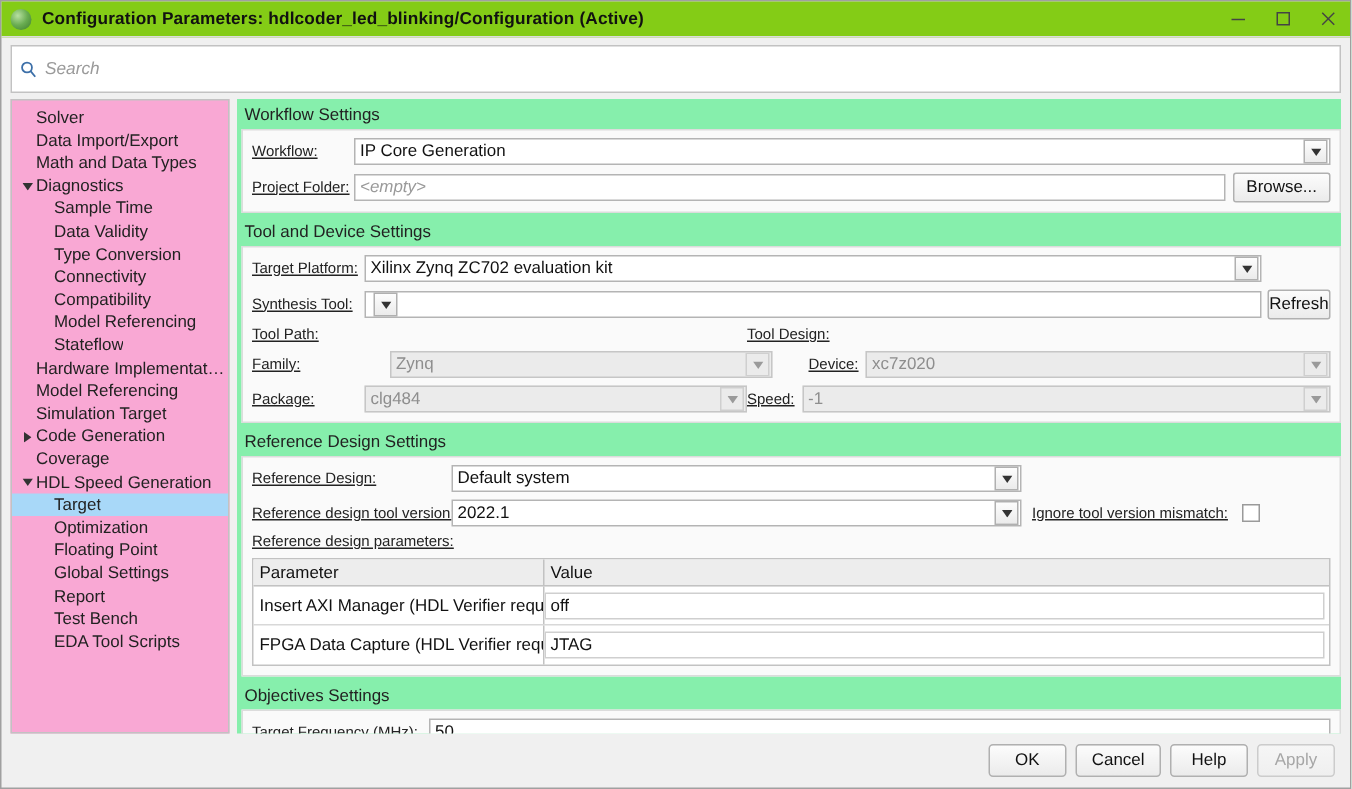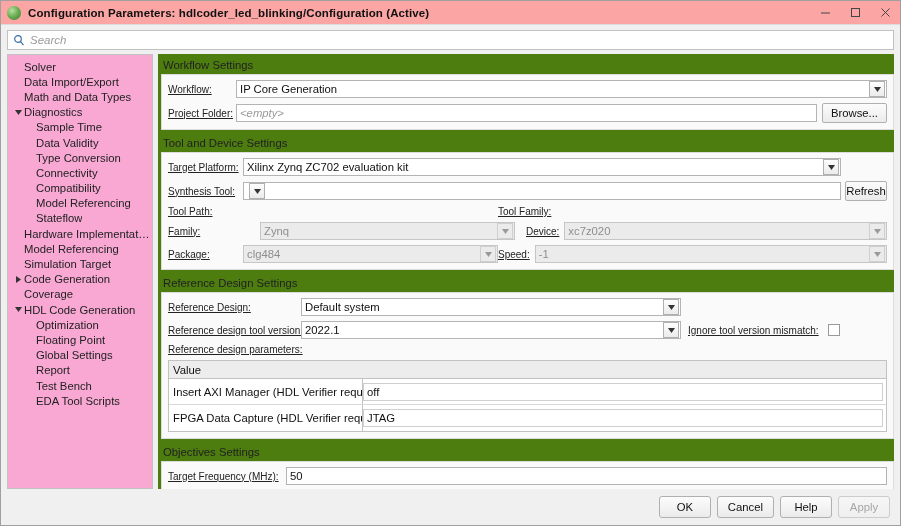--- a/index.html
+++ b/index.html
@@ -16,21 +16,21 @@
     position: relative;
     width: 901px; height: 526px;
     background: #f0f0f0;
     border: 1px solid #a0a0a0;
     display: flex; flex-direction: column;
   }
 
   
   #titlebar {
     height: 24px; min-height: 24px;
-    background: #fca5a5;
+    background: #84cc16;
     display: flex; align-items: center;
     border-bottom: 1px solid #dcdcdc;
   }
   #app-icon {
     width: 14px; height: 14px; margin: 0 7px 0 6px;
     border-radius: 50%;
     background: radial-gradient(circle at 35% 32%, #b8e0a0 0%, #6aad52 48%, #3c7a2c 100%);
     flex: 0 0 auto;
   }
   #title-text {
@@ -41,21 +41,21 @@
   .winbtn {
     width: 30px; height: 24px;
     display: flex; align-items: center; justify-content: center;
     color: #444;
   }
   .winbtn svg { display: block; }
 
   
   #searchwrap { padding: 5px 6px 4px 6px; }
   #searchbox {
-    height: 20px; background: #fff;
+    height: 32px; background: #fff;
     border: 1px solid #c2c2c2;
     display: flex; align-items: center;
     padding: 0 5px;
   }
   #search-icon { flex: 0 0 auto; margin-right: 5px; display: block; }
   #search-input {
     border: 0; outline: 0; flex: 1 1 auto;
     font-family: "Liberation Sans", sans-serif;
     font-size: 11.5px; font-style: italic;
     color: #8a8a8a; background: transparent;
@@ -84,21 +84,21 @@
   .tnode.sel { background: #a8d8f8; }
   .tw { width: 12px; flex: 0 0 12px; display: flex; align-items: center; justify-content: center; }
   .tw svg { display: block; }
   .tlabel { overflow: hidden; text-overflow: ellipsis; }
   .lvl1 { padding-left: 4px; }
   .lvl2 { padding-left: 16px; }
 
   
   #pane {
     flex: 1 1 auto; margin-left: 5px;
-    background: #4d7c0f;
+    background: #86efac;
     overflow: hidden; min-width: 0;
     padding-left: 3px;
   }
   .group { margin-bottom: 2px; }
   .group-title {
     font-size: 11.3px; color: #222;
     padding: 5px 0 3px 2px;
   }
   .group-box {
     border: 1px solid #dcdcdc;
@@ -299,21 +299,25 @@
         <div class="tnode lvl1">
           <span class="tw"></span>
           <span class="tlabel">Coverage</span>
         </div>
         <div class="tnode lvl1">
           <span class="tw">
             <svg width="7" height="5" viewBox="0 0 7 5">
               <polygon points="0,0 7,0 3.5,5" fill="#333"></polygon>
             </svg>
           </span>
-          <span class="tlabel">HDL Code Generation</span>
+          <span class="tlabel">HDL Speed Generation</span>
+        </div>
+        <div class="tnode lvl2 sel">
+          <span class="tw"></span>
+          <span class="tlabel">Target</span>
         </div>
         <div class="tnode lvl2">
           <span class="tw"></span>
           <span class="tlabel">Optimization</span>
         </div>
         <div class="tnode lvl2">
           <span class="tw"></span>
           <span class="tlabel">Floating Point</span>
         </div>
         <div class="tnode lvl2">
@@ -381,33 +385,33 @@
               <span class="arrow">
                 <svg width="7" height="5" viewBox="0 0 7 5">
                     <polygon points="0,0 7,0 3.5,5" fill="#333"></polygon>
                   </svg>
               </span>
             </div>
             <div class="btn" style="margin-left:4px;width:42px;min-width:42px;padding:0">Refresh</div>
           </div>
           <div class="row">
             <div class="lbl" style="width:330px">Tool Path:</div>
-            <div class="lbl">Tool Family:</div>
+            <div class="lbl">Tool Design:</div>
           </div>
           <div class="row">
             <div class="lbl" style="width:92px">Family:</div>
             <div class="field disabled" style="width:255px;flex:0 0 255px">
               <span class="txt">Zynq</span>
               <span class="arrow">
                 <svg width="7" height="5" viewBox="0 0 7 5">
                     <polygon points="0,0 7,0 3.5,5" fill="#9a9a9a"></polygon>
                   </svg>
               </span>
             </div>
-            <div class="lbl" style="padding-left:11px">Device:</div>
+            <div class="lbl" style="padding-left:24px">Device:</div>
             <div class="field disabled" style="flex:1 1 auto">
               <span class="txt">xc7z020</span>
               <span class="arrow">
                 <svg width="7" height="5" viewBox="0 0 7 5">
                     <polygon points="0,0 7,0 3.5,5" fill="#9a9a9a"></polygon>
                   </svg>
               </span>
             </div>
           </div>
           <div class="row">
@@ -458,20 +462,21 @@
               </span>
             </div>
             <div class="lbl" style="padding-left:7px">Ignore tool version mismatch:</div>
             <div class="cbox"></div>
           </div>
           <div class="row">
             <div class="lbl">Reference design parameters:</div>
           </div>
           <div class="tbl">
             <div class="thead">
+              <div class="th c1">Parameter</div>
               <div class="th c2">Value</div>
             </div>
             <div id="tbody">
                 <div class="trow">
                   <div class="td1">Insert AXI Manager (HDL Verifier required)</div>
                   <div class="td2">
                     <div class="cellfield">off</div>
                   </div>
                 </div>
                 <div class="trow">

